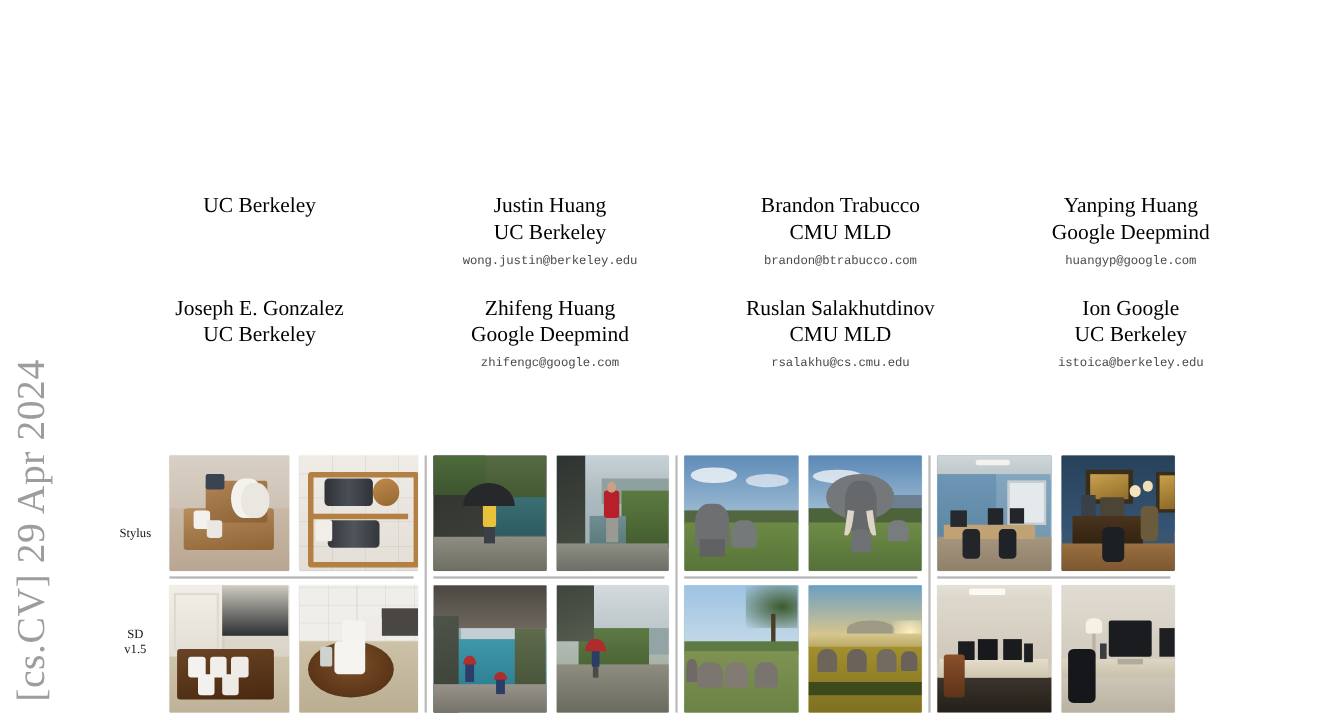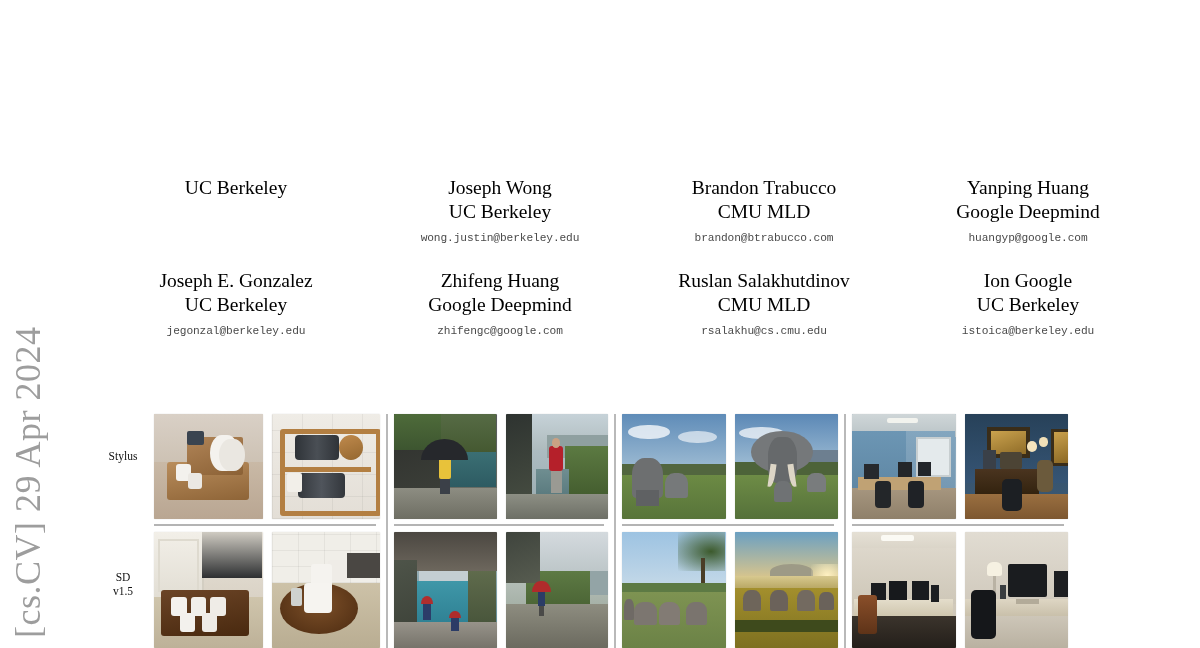--- a/index.html
+++ b/index.html
@@ -98,21 +98,21 @@
     position:relative;
   }
   .row-label{
     position:absolute;
     left:0; width:54px;
     text-align:center;
     font-size:11.5px;
     line-height:1.25;
     color:#111;
   }
-  .row-label.top{ top:35px; }
+  .row-label.top{ top:64px; }
   .row-label.bottom{ top:156px; }
 
   .groups{
     flex:1 1 auto;
     display:flex;
   }
   .group{
     position:relative;
     display:flex;
     flex-direction:column;
@@ -370,41 +370,40 @@
 <div class="paper">
 
 
   <div class="authors">
 
     <div class="author-row">
       <div class="author">
         <span class="author-affil">UC Berkeley</span>
       </div>
       <div class="author">
-        <span class="author-name">Joseph Wong</span>
+        <span class="author-name">Justin Huang</span>
         <span class="author-affil">UC Berkeley</span>
         <span class="author-email">wong.justin@berkeley.edu</span>
       </div>
       <div class="author">
         <span class="author-name">Brandon Trabucco</span>
         <span class="author-affil">CMU MLD</span>
         <span class="author-email">brandon@btrabucco.com</span>
       </div>
       <div class="author">
         <span class="author-name">Yanping Huang</span>
         <span class="author-affil">Google Deepmind</span>
         <span class="author-email">huangyp@google.com</span>
       </div>
     </div>
 
     <div class="author-row">
       <div class="author">
         <span class="author-name">Joseph E. Gonzalez</span>
         <span class="author-affil">UC Berkeley</span>
-        <span class="author-email">jegonzal@berkeley.edu</span>
       </div>
       <div class="author">
         <span class="author-name">Zhifeng Huang</span>
         <span class="author-affil">Google Deepmind</span>
         <span class="author-email">zhifengc@google.com</span>
       </div>
       <div class="author">
         <span class="author-name">Ruslan Salakhutdinov</span>
         <span class="author-affil">CMU MLD</span>
         <span class="author-email">rsalakhu@cs.cmu.edu</span>

